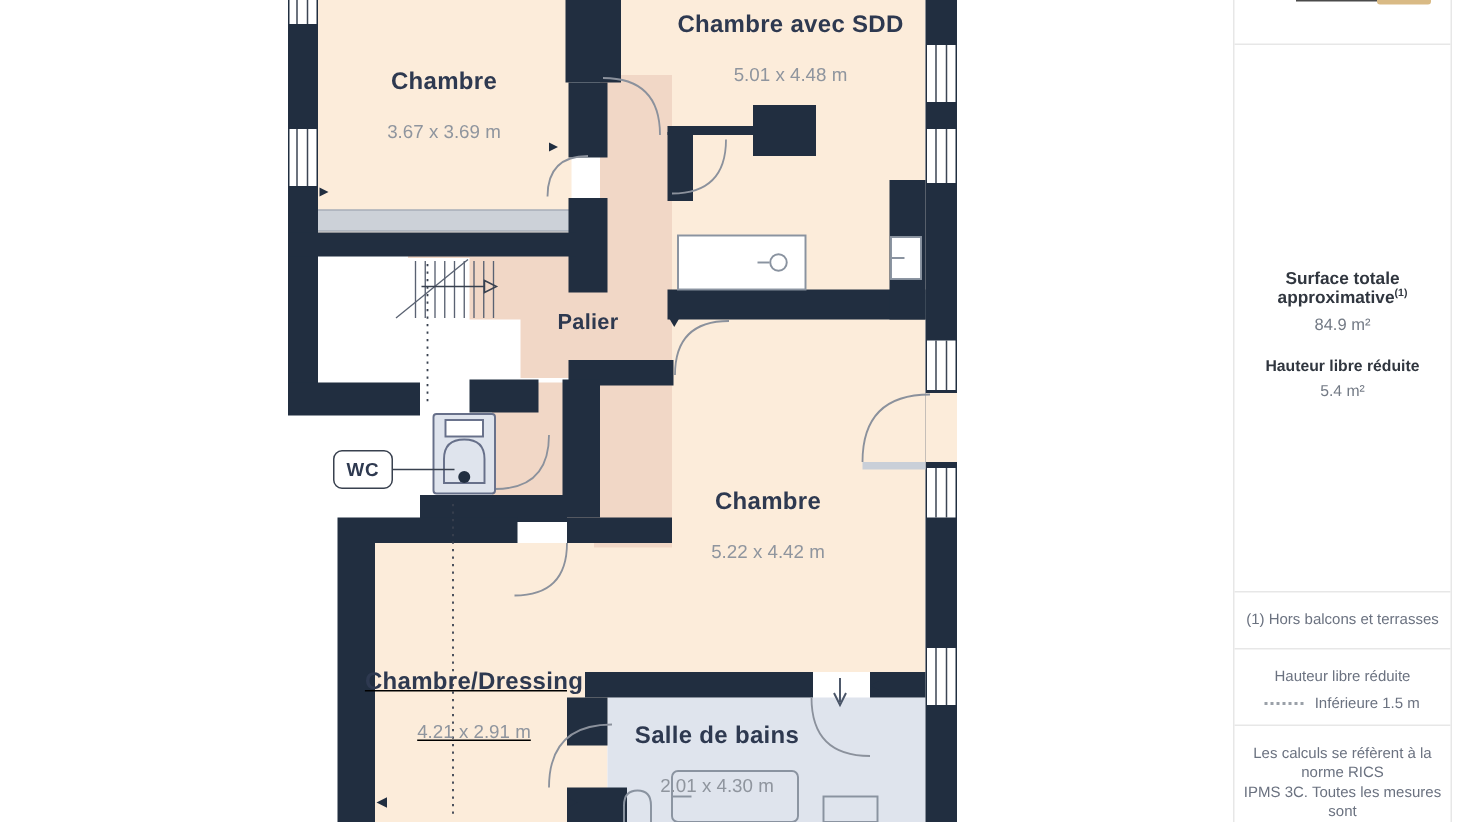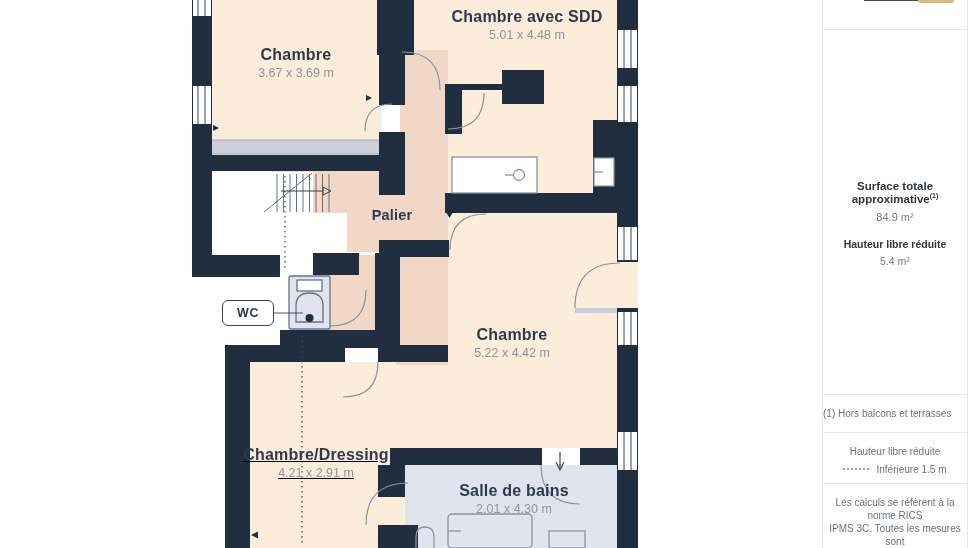--- a/index.html
+++ b/index.html
@@ -3,43 +3,43 @@
 <meta charset="utf-8">
 <style>
   html,body{margin:0;padding:0;background:#fff;}
   #stage{position:relative;width:972px;height:548px;overflow:hidden;background:#fff;
          font-family:"Liberation Sans",sans-serif;}
   #plan-svg{position:absolute;left:0;top:0;width:972px;height:548px;}
 
   
   .room-label{position:absolute;transform:translateX(-50%);text-align:center;white-space:nowrap;pointer-events:none;}
   .room-label .rname{font-size:16px;font-weight:700;color:#2e3950;letter-spacing:.2px;}
-  .room-label .rdims{font-size:12.5px;color:#8f959e;margin-top:2px;}
+  .room-label .rdims{font-size:12.5px;color:#8f959e;margin-top:17px;}
   .room-label.palier .rname{font-size:14.5px;}
 
-  .wc-box{position:absolute;left:222px;top:300px;width:52px;height:26px;background:#fff;
+  .wc-box{position:absolute;left:222px;top:300px;width:40px;height:26px;background:#fff;
           border:1.6px solid #39414f;border-radius:6px;display:flex;align-items:center;justify-content:center;
           font-size:12.5px;font-weight:700;color:#2e3950;letter-spacing:.5px;box-sizing:border-box;}
 
   
   #sidebar{position:absolute;left:822px;top:0;width:146px;height:548px;background:#fff;
            border-left:1px solid #e7e7e7;border-right:1px solid #e7e7e7;box-sizing:border-box;
            display:flex;flex-direction:column;}
   .sb-sec{box-sizing:border-box;width:100%;}
   .sb-sec + .sb-sec{border-top:1px solid #e7e7e7;}
   #sb-top{height:32px;position:relative;}
   .gold-bar{position:absolute;left:95px;top:0;width:36px;height:3px;background:#d9ba85;border-radius:0 0 2px 2px;}
   .dark-line{position:absolute;left:41px;top:0;width:54px;height:1px;background:#4a4a4a;}
   #sb-measures{height:385px;padding-top:150px;text-align:center;}
   .sb-title{font-size:11.5px;font-weight:700;color:#30363f;}
   .sb-title sup{font-size:7px;}
   .sb-value{font-size:11px;color:#737a85;margin-top:6px;}
   .sb-sub{font-size:10.5px;font-weight:700;color:#30363f;margin-top:15px;}
   .sb-subvalue{font-size:10.5px;color:#737a85;margin-top:5px;}
-  #sb-footnote{height:41px;display:flex;align-items:center;justify-content:flex-start;
+  #sb-footnote{height:41px;display:flex;align-items:center;justify-content:center;
                font-size:10px;color:#6b7280;}
   #sb-legend{height:55px;text-align:center;padding-top:13px;font-size:10px;color:#6b7280;}
   .legend-row{margin-top:7px;display:flex;align-items:center;justify-content:center;gap:7px;text-align:right;}
   .legend-dash{display:inline-block;width:26px;border-top:2px dotted #9aa0a8;}
   #sb-note{flex:1;text-align:center;padding-top:12px;font-size:10px;color:#6b7280;line-height:13px;}
 </style>
 </head>
 <body>
 
 <div id="stage">
@@ -180,21 +180,21 @@
     <div class="rname">Palier</div>
   </div>
   <div class="room-label" style="left:512px;top:326px;">
     <div class="rname">Chambre</div>
     <div class="rdims">5.22 x 4.42 m</div>
   </div>
   <div class="room-label" style="left:316px;top:446px;text-decoration:underline;">
     <div class="rname">Chambre/Dressing</div>
     <div class="rdims">4.21 x 2.91 m</div>
   </div>
-  <div class="room-label" style="left:514px;top:482px;">
+  <div class="room-label" style="left:478px;top:482px;">
     <div class="rname">Salle de bains</div>
     <div class="rdims">2.01 x 4.30 m</div>
   </div>
   <div class="wc-box">
     <span>WC</span>
   </div>
 
   <aside id="sidebar">
     <div class="sb-sec" id="sb-top">
       <div class="dark-line"></div>

